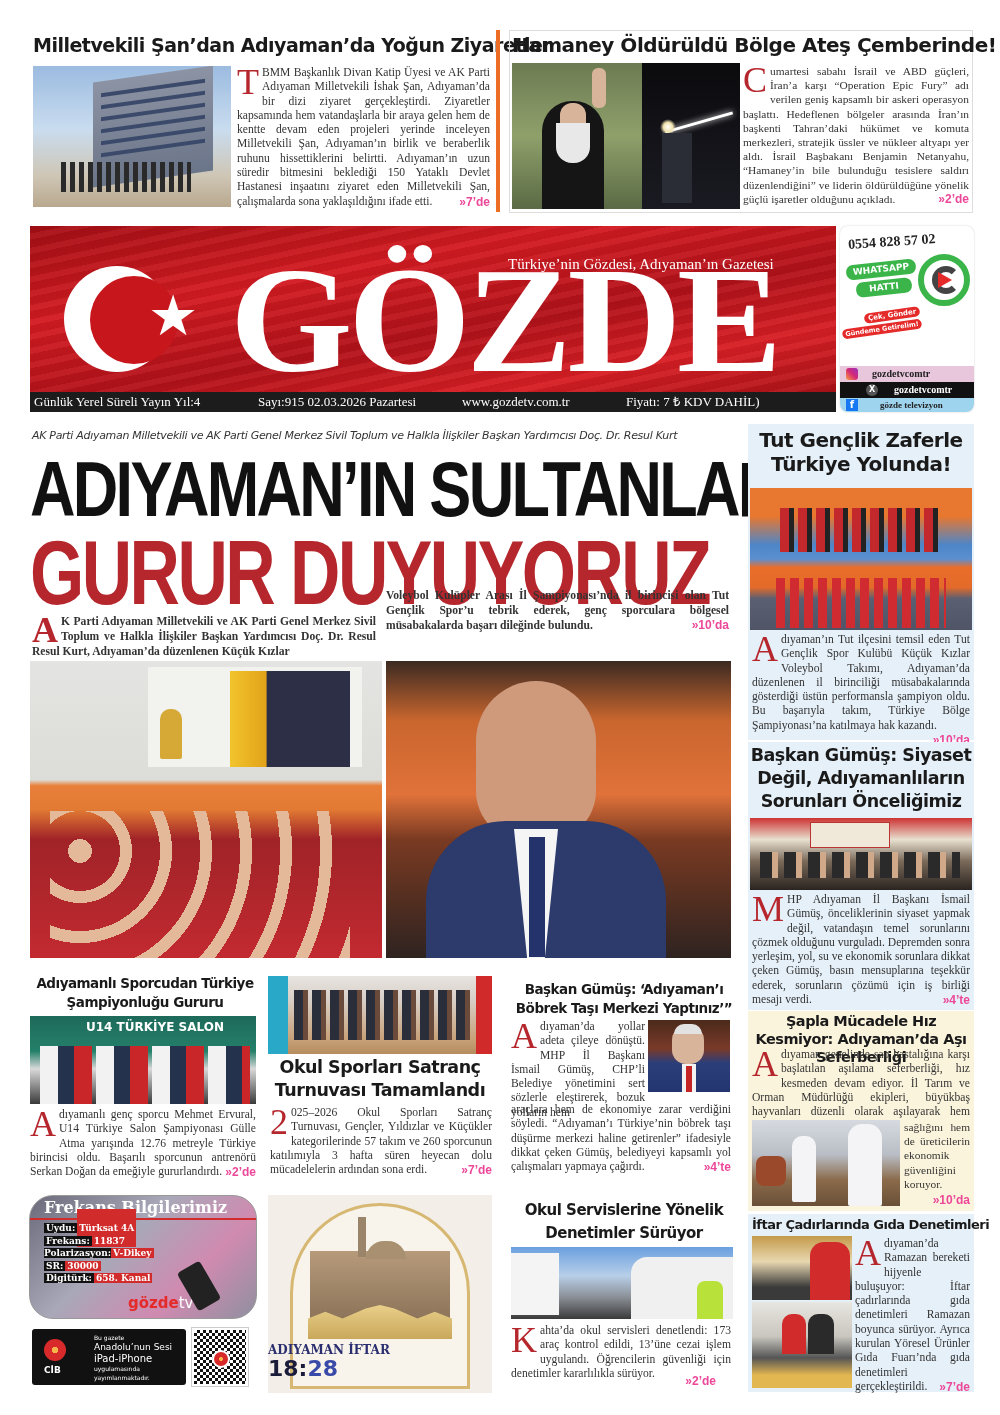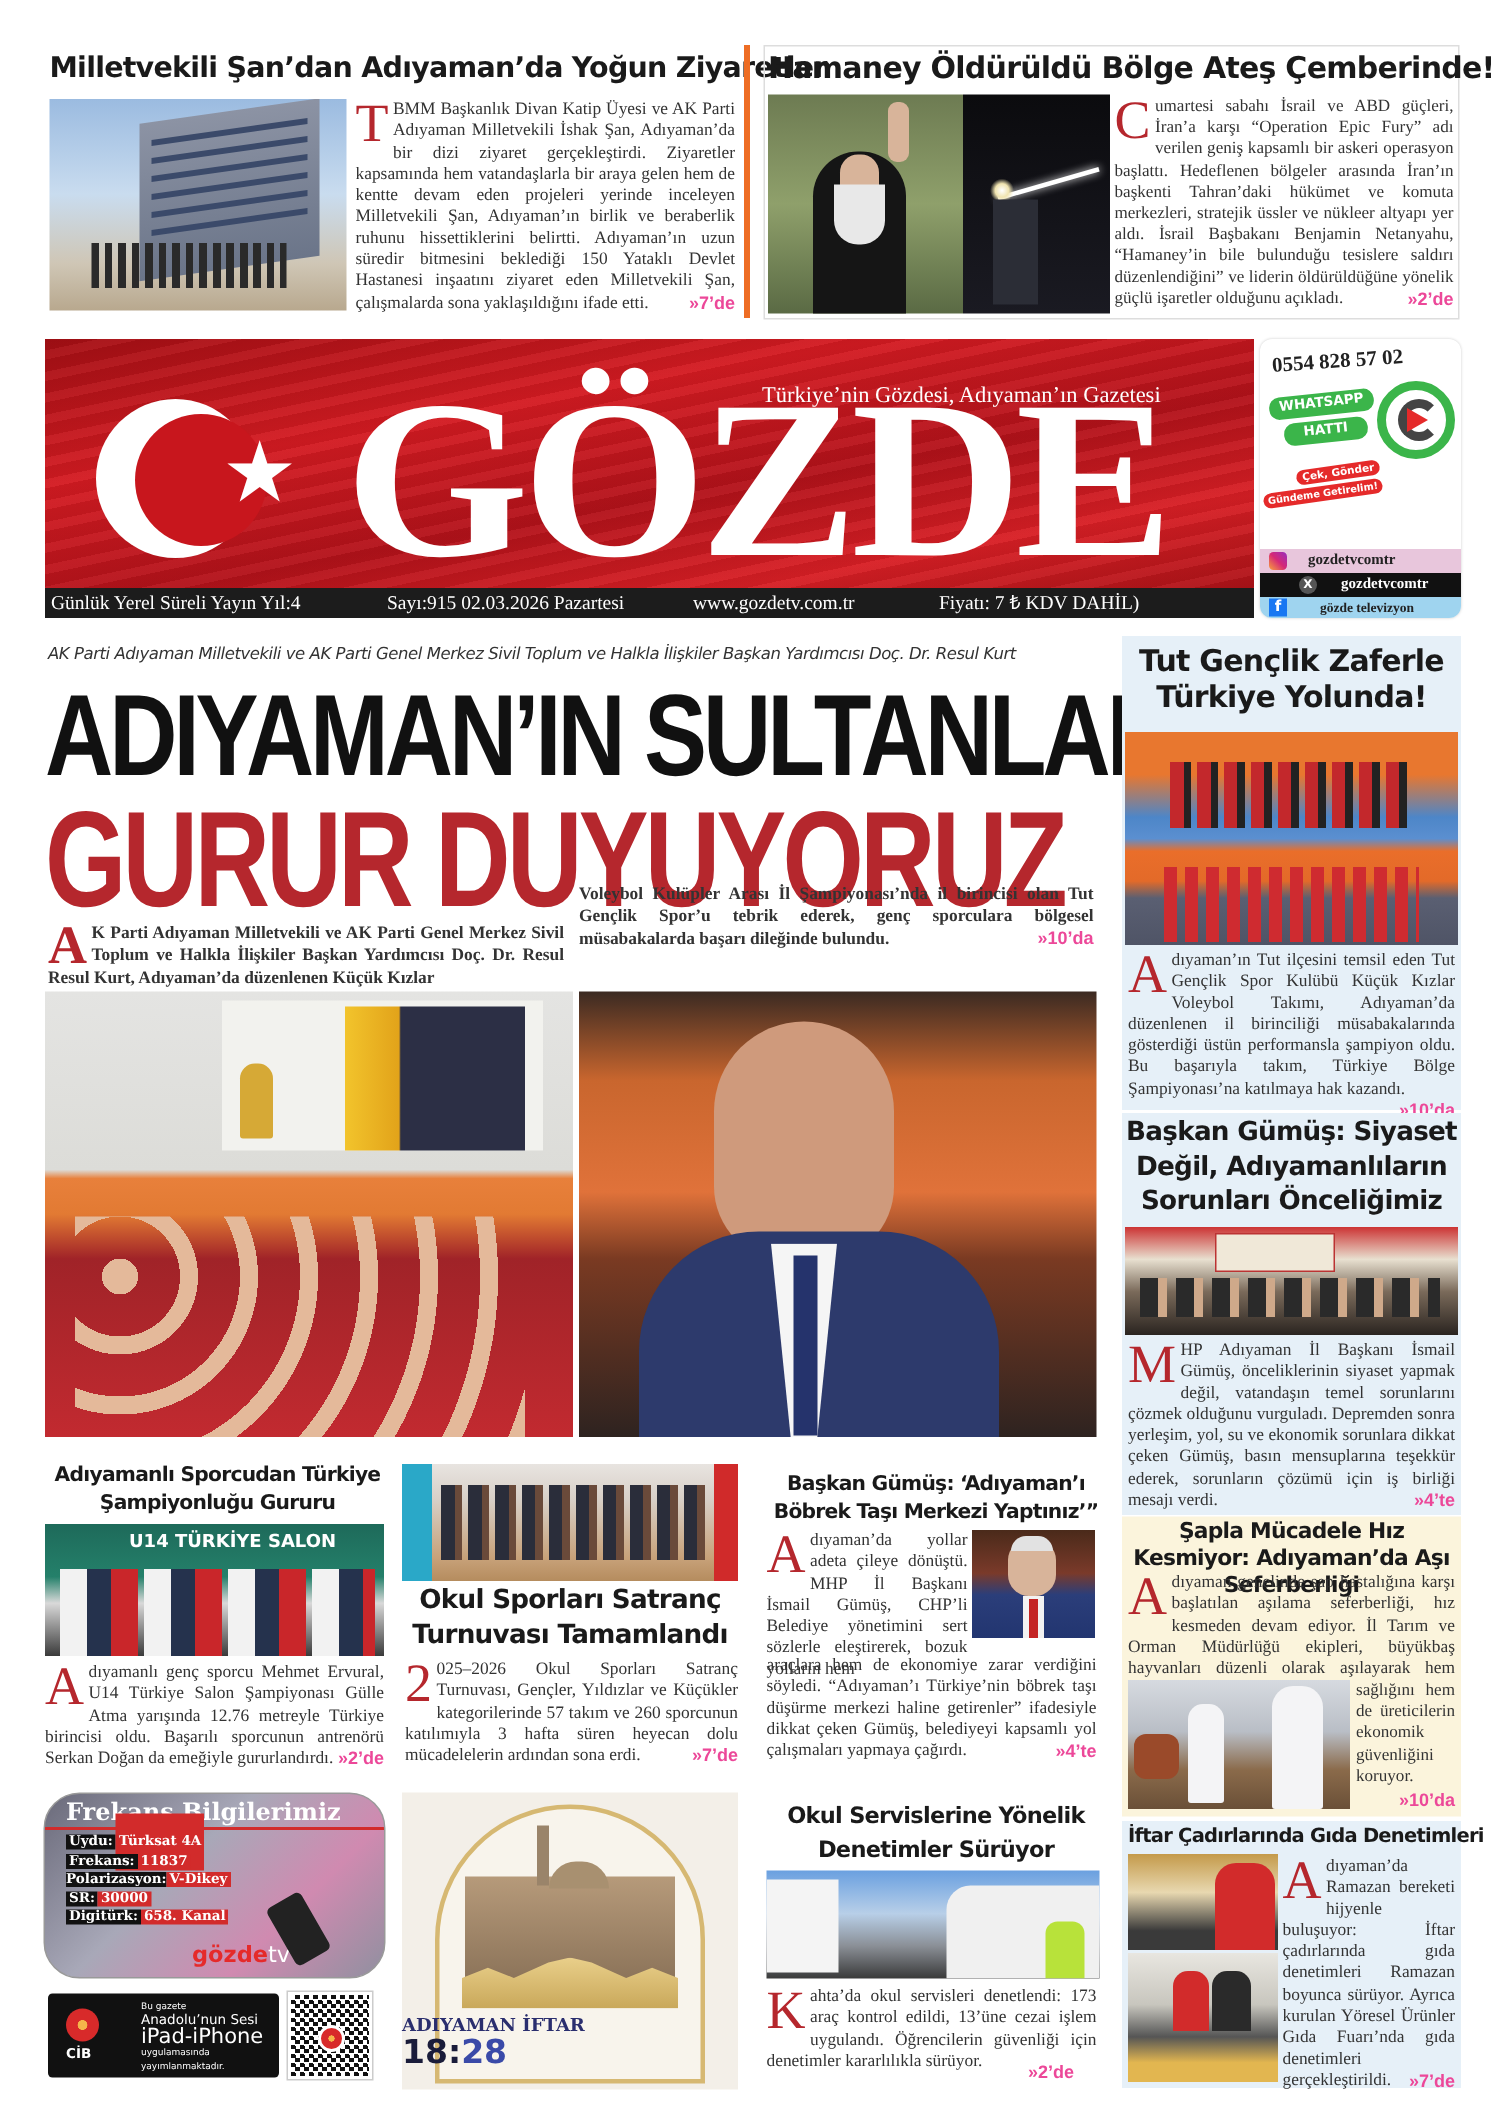--- a/index.html
+++ b/index.html
@@ -214,21 +214,21 @@
   <div style="position:absolute;left:98px;top:98px;font-family:'DejaVu Sans',sans-serif;font-weight:bold;font-size:15px;white-space:nowrap"><span style="color:#e52a2a">gözde</span><span style="color:#fff;font-weight:normal">tv</span></div>
   <div style="position:absolute;left:156px;top:68px;width:26px;height:44px;background:#222;border-radius:4px;transform:rotate(-30deg)"></div>
 </div>
 
 <div class="abs" style="left:32px;top:1329px;width:154px;height:56px;background:#111;border-radius:3px;color:#fff">
   <div style="position:absolute;left:12px;top:10px;width:22px;height:22px;border-radius:50%;background:radial-gradient(#f5b54a 20%,#d82a2a 22%)"></div>
   <div style="position:absolute;left:12px;top:36px;font-family:'DejaVu Sans',sans-serif;font-weight:bold;font-size:9px">CİB</div>
   <div style="position:absolute;left:62px;top:4px;font-family:'DejaVu Sans',sans-serif;font-size:6px;line-height:9px">
     <div>Bu gazete</div>
     <div style="font-size:9px;line-height:11px">Anadolu’nun Sesi</div>
-    <div style="font-size:14px;line-height:11px">iPad-iPhone</div>
+    <div style="font-size:10px;line-height:11px">iPad-iPhone</div>
     <div>uygulamasında</div>
     <div>yayımlanmaktadır.</div>
   </div>
 </div>
 <div class="abs" style="left:192px;top:1328px;width:56px;height:58px;background:repeating-conic-gradient(#111 0 25%,#fff 0 50%) 0 0/6px 6px;border:2px solid #fff;box-shadow:0 0 0 1px #ccc">
   <div style="position:absolute;left:18px;top:20px;width:18px;height:18px;border-radius:50%;background:radial-gradient(#f5b54a 20%,#d82a2a 22%);border:2px solid #fff"></div>
 </div>
 
 <div class="abs" style="left:268px;top:1195px;width:224px;height:198px;background:#f3efe8">
   <div style="position:absolute;left:22px;top:8px;width:180px;height:186px;border:3px solid #d6b872;border-radius:90px 90px 0 0;background:#f8f4ec"></div>

